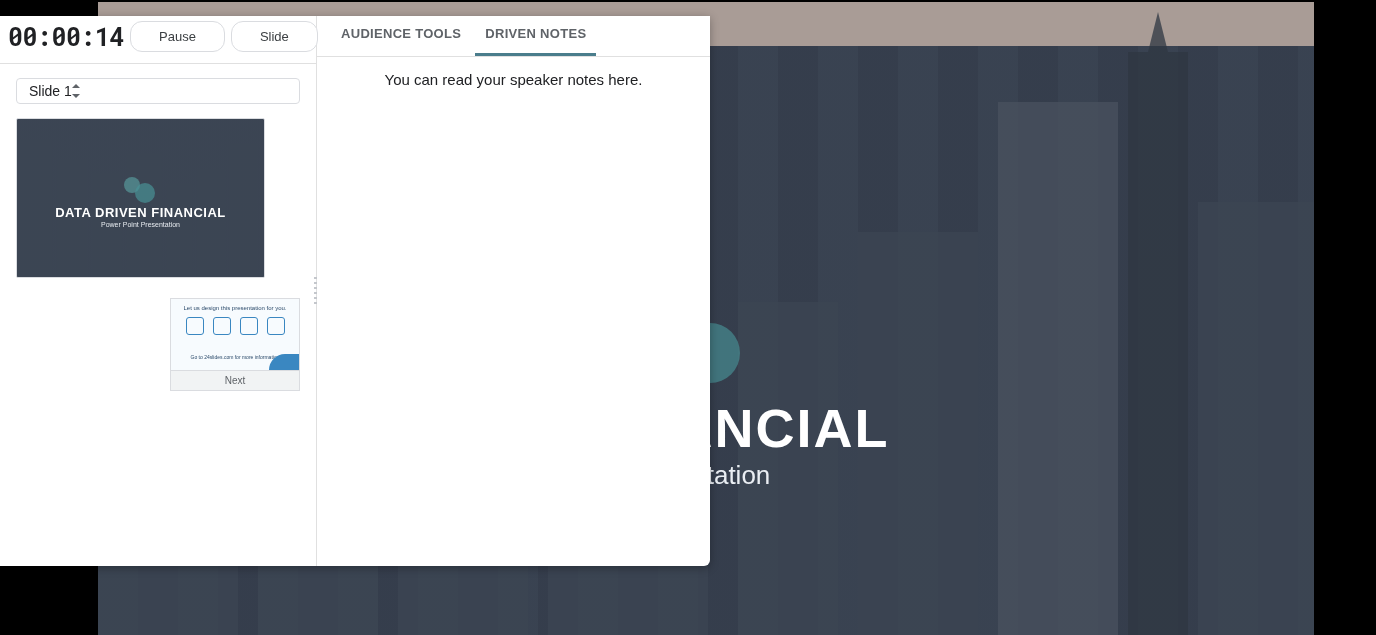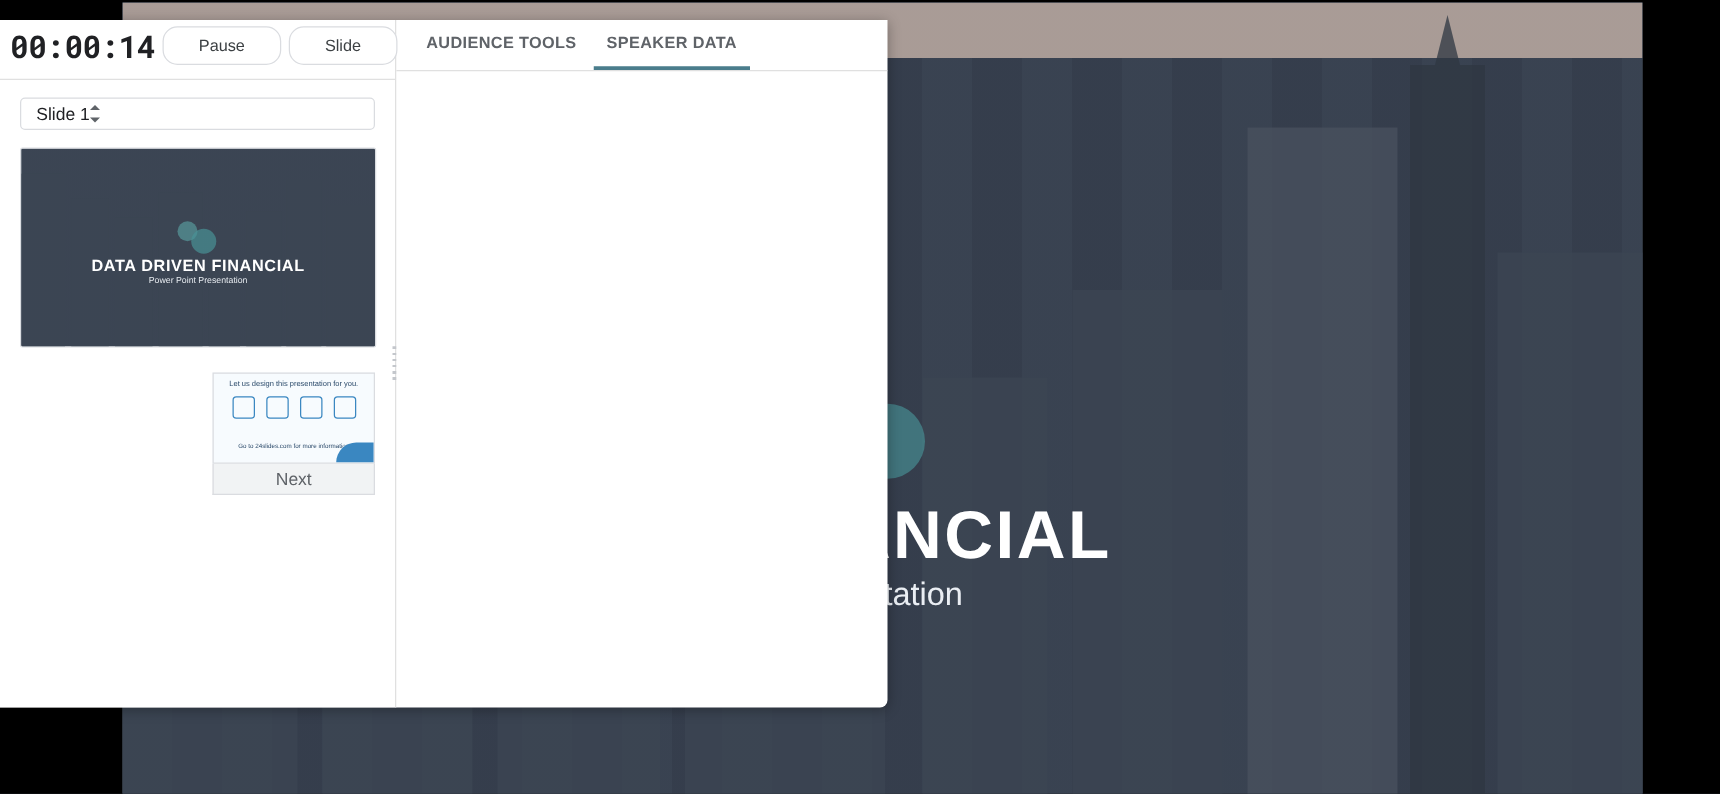--- a/index.html
+++ b/index.html
@@ -166,21 +166,21 @@
       width: 0;
       height: 0;
       border-left: 4px solid transparent;
       border-right: 4px solid transparent;
     }
     .sel-arrows::before { top: 0; border-bottom: 4px solid #5f6368; }
     .sel-arrows::after { bottom: 0; border-top: 4px solid #5f6368; }
 
     .thumb-current {
       margin: 0 16px 16px 16px;
-      width: 285px;
+      width: 249px;
       height: 160px;
       border-radius: 2px;
       background: linear-gradient(rgba(28,36,52,0.6), rgba(28,36,52,0.6)), #6a7682;
       position: relative;
       overflow: hidden;
       border: 1px solid #dadce0;
     }
     .thumb-current .tb { position:absolute; background:#3c4553; opacity:0.75; }
     .tc1{left:0;top:20px;width:35px;height:140px;}
     .tc2{left:40px;top:40px;width:30px;height:120px;}
@@ -237,21 +237,21 @@
       overflow: hidden;
     }
     .thumb-next .line1{position:absolute;top:6px;left:0;right:0;text-align:center;font-size:6px;color:#2b4a6a;}
     .thumb-next .iconrow{position:absolute;top:18px;left:10px;right:10px;display:flex;justify-content:space-around;}
     .thumb-next .iconrow span{width:18px;height:18px;border:1.5px solid #3a87c1;border-radius:3px;}
     .thumb-next .line2{position:absolute;bottom:10px;left:0;right:0;text-align:center;font-size:5px;color:#2b4a6a;}
     .thumb-next .swoosh{position:absolute;bottom:0;right:0;width:30px;height:16px;background:#3a87c1;border-radius:30px 0 0 0;}
 
     .next-label {
       text-align: center;
-      font-size: 14px;
+      font-size: 10px;
       color: #5f6368;
       padding: 4px 0;
       border: 1px solid #dadce0;
       border-top: none;
       background: #f1f3f4;
       width: 130px;
     }
 
     .presenter-grip {
       position: absolute;
@@ -390,19 +390,20 @@
       </div>
       <div class="next-label">Next</div>
     </div>
 
     <div class="presenter-grip"></div>
   </div>
 
   <div class="presenter-right">
     <div class="tabs">
       <div class="tab">AUDIENCE TOOLS</div>
-      <div class="tab active">SPEAKER DATA</div>
-    </div>
-
-
+      <div class="tab active">DRIVEN NOTES</div>
+    </div>
+
+
+    <div class="notes-body">You can read your speaker notes here.</div>
   </div>
 
 </div>
 
 </body></html>

